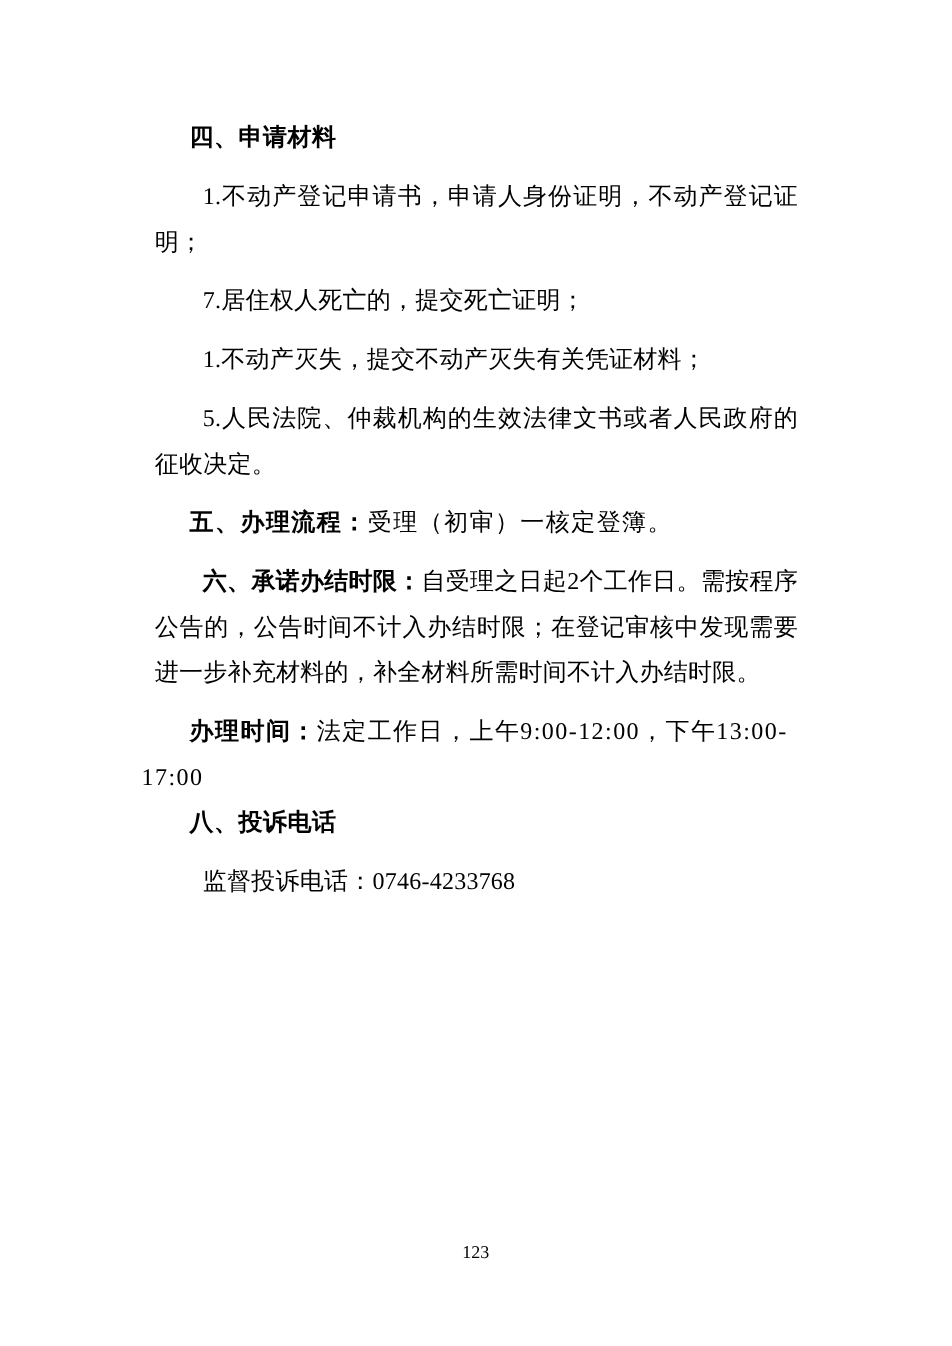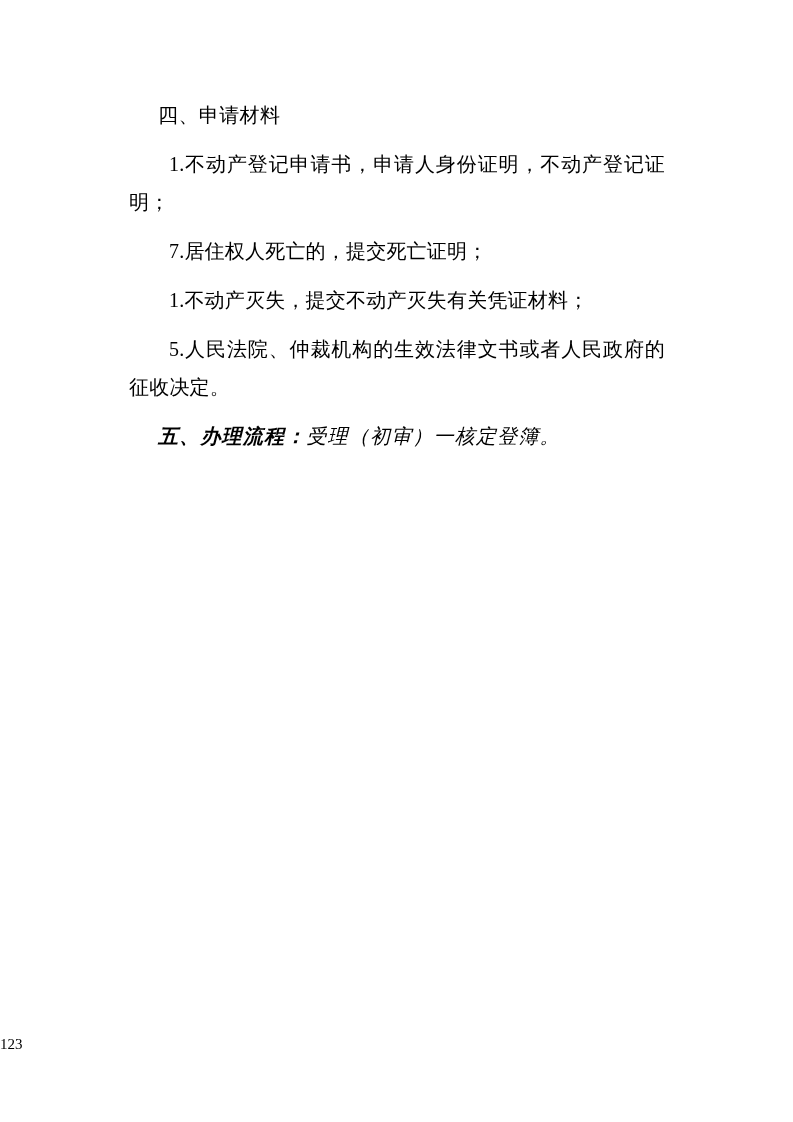--- a/index.html
+++ b/index.html
@@ -20,55 +20,55 @@
     width: 793px;
     height: 1122px;
     box-sizing: border-box;
     padding: 96px 118px 0 118px;
   }
   .doc-body {
     width: 558px;
     margin: 0 auto;
   }
   .heading {
-    font-weight: normal;
+    font-weight: bold;
     font-size: 20px;
     line-height: 38px;
     text-indent: 40px;
     margin: 0;
     letter-spacing: 0.4px;
   }
   .para {
     font-size: 20px;
     line-height: 38px;
     text-indent: 40px;
     margin: 11px;
     text-align: justify;
     text-justify: inter-ideograph;
     letter-spacing: 0.2px;
   }
   .lead {
     font-weight: bold;
   }
   .spaced {
     letter-spacing: 1.2px;
-    font-style: italic;
   }
   .para-wide {
     font-size: 20px;
     line-height: 38px;
     text-indent: 40px;
     margin: 0;
     letter-spacing: 0.2px;
   }
   .page-number {
     position: absolute;
     left: 0;
     right: 0;
     top: 1036px;
+    text-align: center;
     font-family: "Liberation Serif", serif;
     font-size: 15px;
     color: #000;
   }
 </style>
 </head>
 <body>
 
 <div class="page">
   <div class="doc-body">
@@ -81,22 +81,30 @@
 
 
     <p class="para">1.不动产灭失，提交不动产灭失有关凭证材料；</p>
 
     <p class="para">5.人民法院、仲裁机构的生效法律文书或者人民政府的征收决定。</p>
 
     <p class="para-wide">
       <span class="lead spaced">五、办理流程：</span><span class="spaced">受理（初审）一核定登簿。</span>
     </p>
 
+    <p class="para">
+      <span class="lead">六、承诺办结时限：</span><span>自受理之日起2个工作日。需按程序公告的，公告时间不计入办结时限；在登记审核中发现需要进一步补充材料的，补全材料所需时间不计入办结时限。</span>
+    </p>
 
 
+    <p class="para-wide">
+      <span class="lead spaced">办理时间：</span><span class="spaced">法定工作日，上午9:00-12:00，下午13:00-17:00</span>
+    </p>
 
 
+    <p class="heading">八、投诉电话</p>
 
+    <p class="para">监督投诉电话：0746-4233768</p>
 
   </div>
 
   <div class="page-number">123</div>
 </div>
 
 </body></html>

